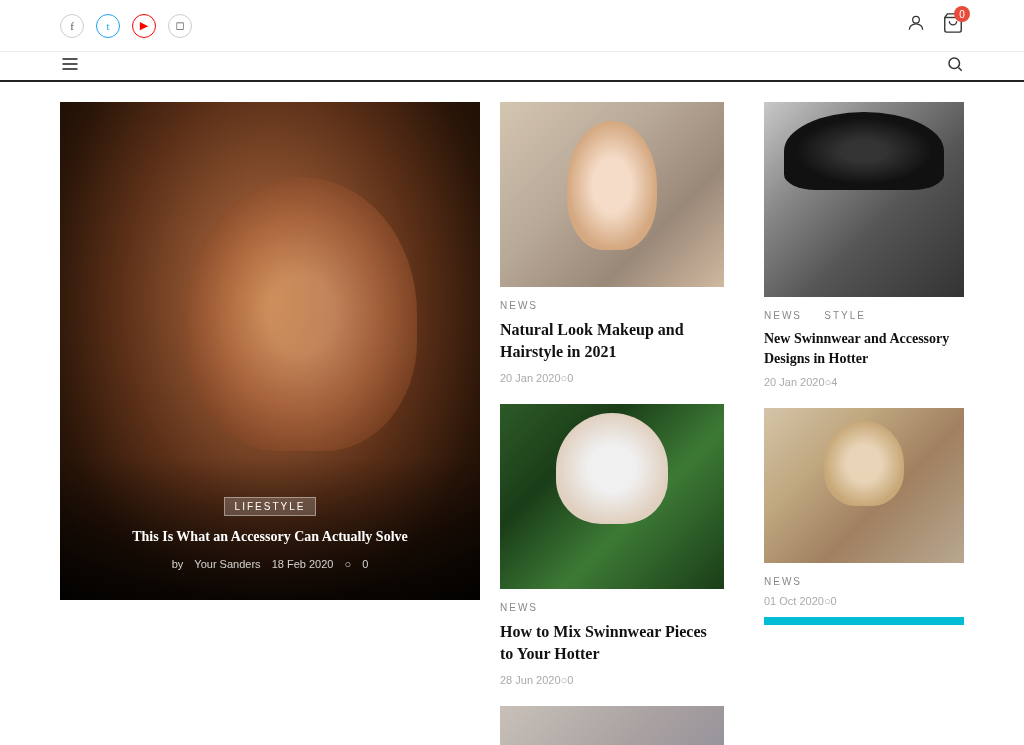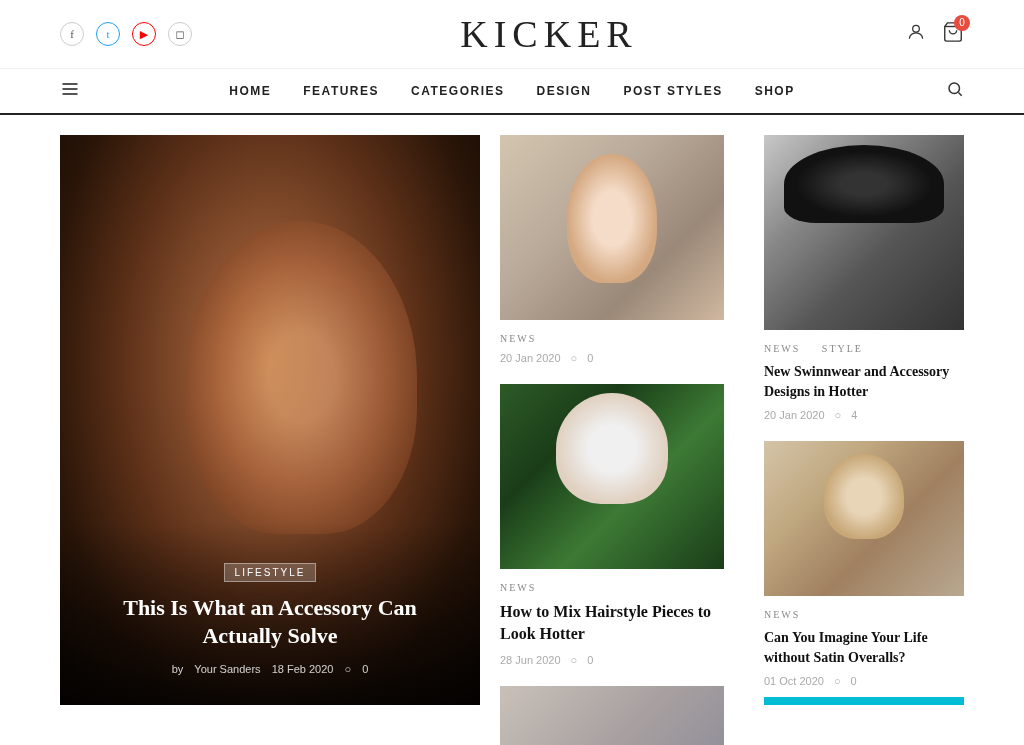--- a/index.html
+++ b/index.html
@@ -112,21 +112,21 @@
       gap: 0;
       padding: 0 60px;
       margin-top: 20px;
     }
 
     
     .featured-post {
       position: relative;
       cursor: pointer;
       overflow: hidden;
-      height: 570px;
+      height: 498px;
     }
     
     .featured-img-placeholder {
       width: 100%;
       height: 100%;
       background: radial-gradient(ellipse at 50% 40%, #c4813a 0%, #8b5230 25%, #5c3018 50%, #2a1508 75%, #100803 100%);
       position: relative;
     }
     .featured-img-placeholder::before {
       content: '';
@@ -155,21 +155,21 @@
       color: #fff;
       font-size: 10px;
       letter-spacing: 2px;
       padding: 3px 10px;
       margin-bottom: 12px;
       font-family: 'Arial', sans-serif;
       text-transform: uppercase;
       border: 1px solid rgba(255,255,255,0.4);
     }
     .featured-title {
-      font-size: 22px;
+      font-size: 14px;
       font-weight: 700;
       color: #fff;
       margin-bottom: 12px;
       line-height: 1.3;
     }
     .featured-meta {
       font-size: 11px;
       color: rgba(255,255,255,0.8);
       font-family: 'Arial', sans-serif;
     }
@@ -220,42 +220,41 @@
       border-radius: 50% 50% 40% 40%;
     }
     .img-bottom {
       background: linear-gradient(135deg, #c8c0b8 0%, #a8a0a0 50%, #888898 100%);
       height: 120px;
     }
     .article-category {
       font-size: 10px;
       letter-spacing: 2px;
       color: #888;
-      font-family: Liberation Serif, serif;
+      font-family: Liberation Sans, sans-serif;
       text-transform: uppercase;
       margin-bottom: 8px;
       margin-top: 13px;
     }
     .article-category span {
       margin-right: 8px;
     }
     .article-title {
       font-size: 16px;
       font-weight: 700;
       line-height: 1.4;
       margin-bottom: 8px;
       color: #111;
     }
     .article-meta {
       font-size: 11px;
       color: #aaa;
       font-family: 'Arial', sans-serif;
       display: flex;
       align-items: flex-end;
-      gap: 10px;
     }
 
     
     .right-column {
       padding-left: 20px;
     }
     .right-article {
       margin-bottom: 20px;
       cursor: pointer;
     }
@@ -307,21 +306,20 @@
 </head>
 <body>
 
 <div class="header-top">
   <div class="social-icons">
     <a class="social-icon facebook">f</a>
     <a class="social-icon twitter">t</a>
     <a class="social-icon youtube">▶</a>
     <a class="social-icon instagram">◻</a>
   </div>
-  <div class="logo">KICKER</div>
   <div class="header-icons">
     <div class="header-icon">
       <svg width="20" height="20" viewBox="0 0 24 24" fill="none" stroke="#333" stroke-width="1.5">
           <circle cx="12" cy="8" r="4"></circle>
           <path d="M4 20c0-4 3.6-7 8-7s8 3 8 7"></path>
         </svg>
     </div>
     <div class="header-icon" style="position:relative;">
       <svg width="22" height="22" viewBox="0 0 24 24" fill="none" stroke="#333" stroke-width="1.5">
           <path d="M6 2L3 6v14a2 2 0 002 2h14a2 2 0 002-2V6l-3-4z"></path>
@@ -334,28 +332,20 @@
 </div>
 
 <nav class="nav-bar">
   <div class="nav-hamburger">
     <svg width="20" height="20" viewBox="0 0 24 24" fill="none" stroke="#333" stroke-width="2">
         <line x1="3" y1="6" x2="21" y2="6"></line>
         <line x1="3" y1="12" x2="21" y2="12"></line>
         <line x1="3" y1="18" x2="21" y2="18"></line>
       </svg>
   </div>
-  <ul class="nav-links">
-    <li><a>HOME</a></li>
-    <li><a>FEATURES</a></li>
-    <li><a>CATEGORIES</a></li>
-    <li><a>DESIGN</a></li>
-    <li><a>POST STYLES</a></li>
-    <li><a>SHOP</a></li>
-  </ul>
   <div class="nav-search">
     <svg width="18" height="18" viewBox="0 0 24 24" fill="none" stroke="#333" stroke-width="2">
         <circle cx="11" cy="11" r="7"></circle>
         <line x1="21" y1="21" x2="16.65" y2="16.65"></line>
       </svg>
   </div>
 </nav>
 
 <div class="main-content">
 
@@ -372,31 +362,32 @@
         <span>0</span>
       </div>
     </div>
   </div>
 
   <div class="middle-column">
 
     <div class="article-card">
       <div class="article-img-placeholder img-makeup"></div>
       <div class="article-category">NEWS</div>
+      <div class="article-title">Natural Look Makeup and Hairstyle in 2021</div>
       <div class="article-meta">
         <span>20 Jan 2020</span>
         <span>○</span>
         <span>0</span>
       </div>
     </div>
 
     <div class="article-card">
       <div class="article-img-placeholder img-swimwear"></div>
       <div class="article-category">NEWS</div>
-      <div class="article-title">How to Mix Hairstyle Pieces to Look Hotter</div>
+      <div class="article-title">How to Mix Swinnwear Pieces to Your Hotter</div>
       <div class="article-meta">
         <span>28 Jun 2020</span>
         <span>○</span>
         <span>0</span>
       </div>
     </div>
 
     <div class="article-card">
       <div class="article-img-placeholder img-bottom"></div>
     </div>
@@ -416,21 +407,20 @@
       <div class="article-meta">
         <span>20 Jan 2020</span>
         <span>○</span>
         <span>4</span>
       </div>
     </div>
 
     <div class="right-article">
       <div class="right-img-placeholder img-satin" style="height:155px; position:relative;"></div>
       <div class="article-category">NEWS</div>
-      <div class="article-title">Can You Imagine Your Life without Satin Overalls?</div>
       <div class="article-meta">
         <span>01 Oct 2020</span>
         <span>○</span>
         <span>0</span>
       </div>
       <div class="teal-bar"></div>
     </div>
 
   </div>
 

